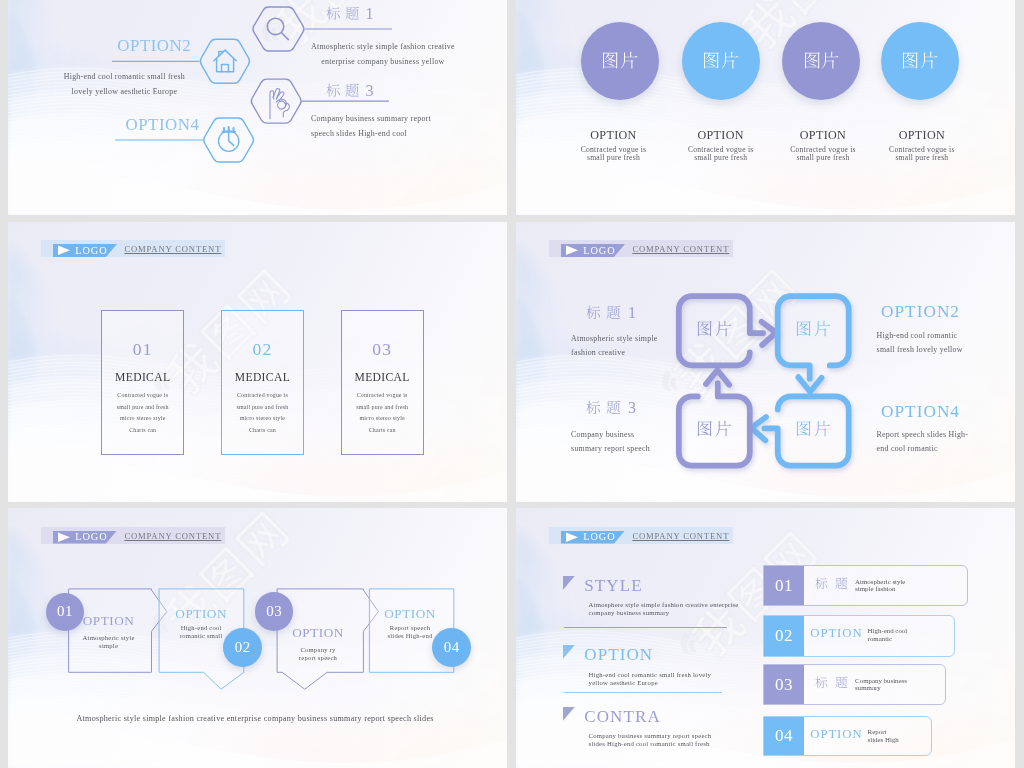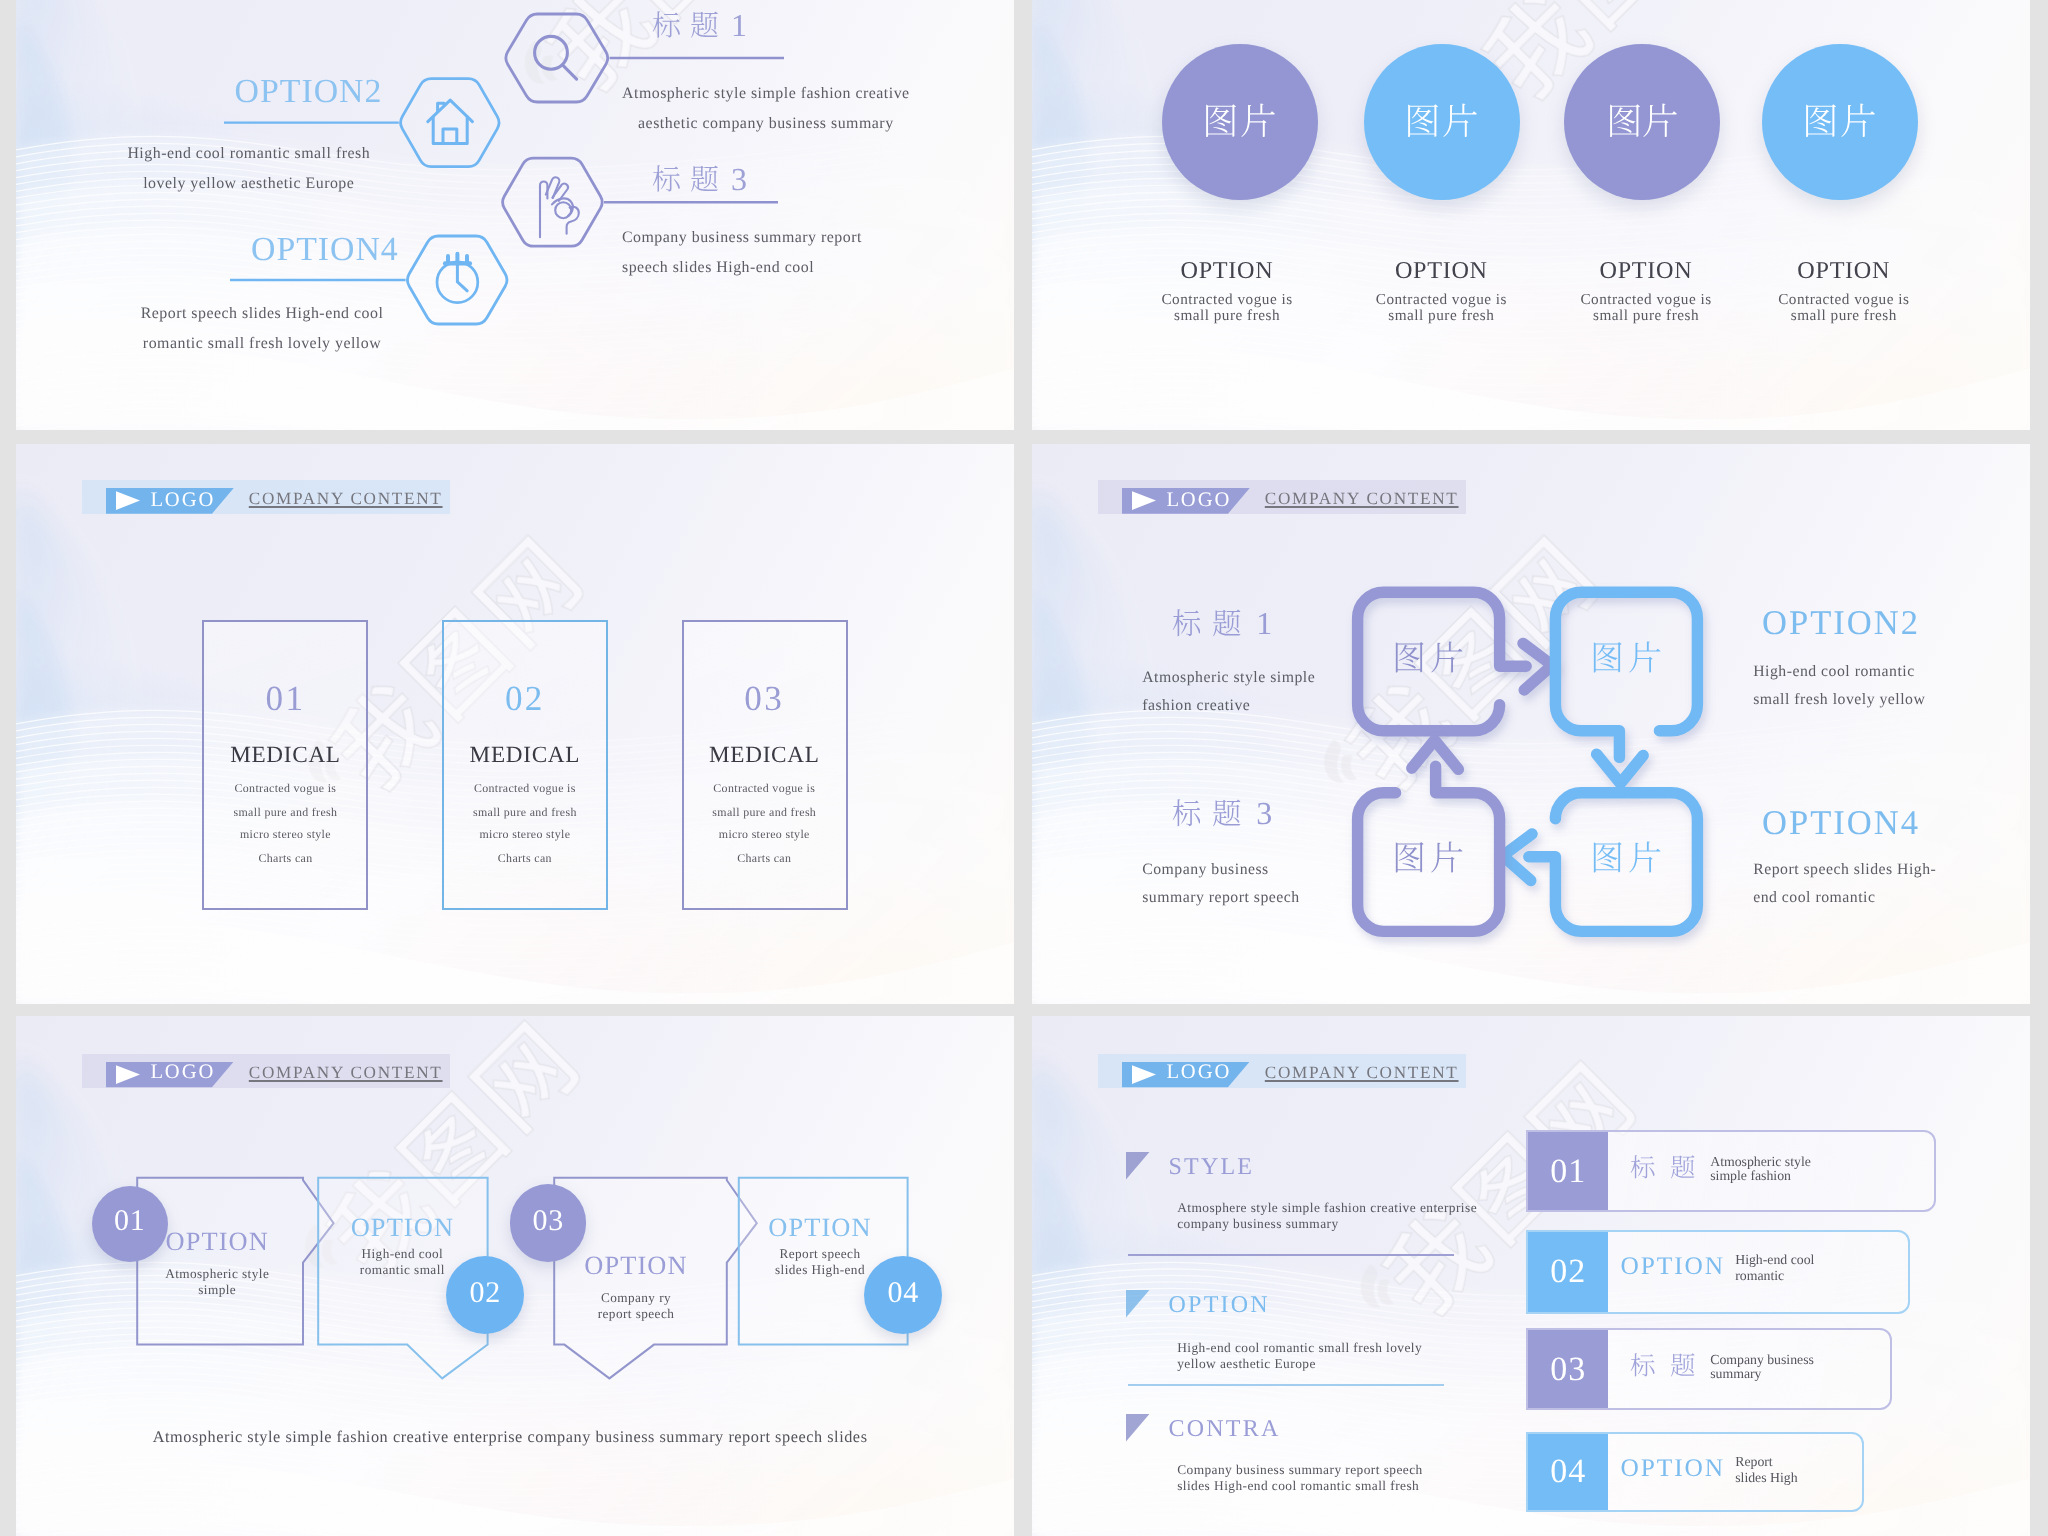--- a/index.html
+++ b/index.html
@@ -48,21 +48,21 @@
 .s4 .lt{font-size:13px;letter-spacing:1px;white-space:nowrap;}
 .s4 .lb{font-size:7.89px;line-height:14.4px;color:#5c5d65;letter-spacing:.25px;white-space:nowrap;}
 .s5 .bt{position:absolute;white-space:nowrap;font-size:13.2px;letter-spacing:.55px;}
 .s5 .bb{position:absolute;text-align:center;font-size:6.62px;line-height:8.1px;color:#55565e;letter-spacing:.22px;}
 .s5 .dot{position:absolute;border-radius:50%;display:flex;align-items:center;justify-content:center;
   color:#fff;font-size:15px;letter-spacing:.4px;box-shadow:0 3px 7px rgba(120,130,170,.25);}
 .s5 .foot{position:absolute;font-size:8.12px;line-height:13.7px;color:#53545b;letter-spacing:.28px;white-space:nowrap;}
 
 
 .s6 .sec{position:absolute;}
-.s6 .st{font-size:12px;letter-spacing:1.1px;white-space:nowrap;}
+.s6 .st{font-size:17px;letter-spacing:1.1px;white-space:nowrap;}
 .s6 .sb{font-size:6.70px;line-height:8.1px;color:#55565e;letter-spacing:.22px;white-space:nowrap;}
 .s6 .rule{position:absolute;height:0;border-top:1px solid;}
 .s6 .row{position:absolute;border:1px solid;border-radius:0 6px 6px 0;
   background:linear-gradient(100deg,rgba(255,255,255,.62),rgba(255,255,255,.16));}
 .s6 .rnum{position:absolute;display:flex;align-items:center;justify-content:center;color:#fff;font-size:17px;letter-spacing:.5px;}
 .s6 .rtt{position:absolute;font-size:12.7px;letter-spacing:.95px;white-space:nowrap;}
 .s6 .rbd{position:absolute;font-size:6.9px;line-height:7.8px;color:#54555d;white-space:nowrap;}
 
 </style>
 </head>
@@ -240,33 +240,29 @@
           </svg><span style="font-size:16.0px;margin-left:1px">1</span></div>
         <div class="ttl en" style="left:109.3px;top:36.4px;color:#8dc3f1;font-size:16.9px"><span>OPTION2</span></div>
         <div class="ttl" style="left:317.5px;top:81.5px;color:#9ea1d6;font-size:14.5px"><svg class="cjk" width="14.5" height="14.5" viewBox="0 0 1000 1000" style="vertical-align:-1.74px;margin-right:5px;">
             <path fill="#9ea1d6" d="M547 529 456 498C434 606 382 760 307 860L319 872C413 781 476 642 509 543C534 545 542 539 547 529ZM758 507 744 514C809 603 895 744 909 848C976 906 1017 726 758 507ZM826 88 784 139H417L425 169H876C889 169 899 164 901 153C872 124 826 88 826 88ZM878 320 836 373H359L367 403H617V863C617 877 612 882 595 882C575 882 478 874 478 874V890C520 895 546 902 560 912C572 921 578 937 580 952C659 943 671 910 671 865V403H930C944 403 953 398 956 387C926 358 878 320 878 320ZM326 219 284 273H243V83C268 79 276 69 278 54L190 45V273H45L53 303H173C147 457 100 612 25 733L40 746C106 664 155 570 190 468V953H202C221 953 243 941 243 931V426C276 468 312 527 321 573C379 619 428 496 243 404V303H378C392 303 401 298 404 287C373 258 326 219 326 219Z"></path>
           </svg><svg class="cjk" width="14.5" height="14.5" viewBox="0 0 1000 1000" style="vertical-align:-1.74px;margin-right:5px;">
             <path fill="#9ea1d6" d="M762 359 678 337C676 611 674 733 465 823L476 842C718 759 718 623 726 380C748 380 758 371 762 359ZM728 648 717 658C776 699 855 773 879 830C942 865 966 731 728 648ZM879 48 834 104H491L499 134H673C668 175 660 225 653 259H585L530 232V682H538C560 682 580 670 580 664V288H839V673H846C863 673 888 659 889 652V295C906 292 922 285 928 278L860 225L830 259H683C702 225 723 177 740 134H936C950 134 959 129 962 118C929 88 879 48 879 48ZM429 437 390 485H44L52 515H260V813C220 785 187 747 160 694C165 668 168 643 171 619C194 617 205 608 207 594L121 584C116 706 92 855 36 944L49 955C103 895 135 809 154 723C242 898 370 932 606 932C684 932 854 932 924 932C926 909 939 893 964 890V876C877 878 691 878 609 878C483 878 387 871 312 840V679H472C486 679 495 674 497 663C471 637 429 603 429 603L392 649H312V515H476C489 515 498 510 501 499C473 471 429 437 429 437ZM171 363V260H381V363ZM171 413V393H381V424H388C406 424 432 411 433 405V140C453 136 470 128 477 120L403 63L371 99H176L119 72V431H127C150 431 171 419 171 413ZM171 230V129H381V230Z"></path>
           </svg><span style="font-size:16.0px;margin-left:1px">3</span></div>
         <div class="ttl en" style="left:117.5px;top:115.2px;color:#8dc3f1;font-size:16.9px"><span>OPTION4</span></div>
         <div class="bd" style="left:303px;top:38.5px;text-align:center">
           <div>Atmospheric style simple fashion creative</div>
-          <div>aesthetic company business summary</div>
+          <div>enterprise company business yellow</div>
         </div>
         <div class="bd" style="left:36.4px;top:68.8px;width:160px;text-align:center">
           <div>High-end cool romantic small fresh</div>
           <div>lovely yellow aesthetic Europe</div>
         </div>
         <div class="bd" style="left:303px;top:110.5px;text-align:left">
           <div>Company business summary report</div>
           <div>speech slides High-end cool</div>
-        </div>
-        <div class="bd" style="left:43px;top:148.5px;width:160px;text-align:center">
-          <div>Report speech slides High-end cool</div>
-          <div>romantic small fresh lovely yellow</div>
         </div>
       </div>
     </div>
     <div class="panel s2" style="left:516px;top:0px;width:499px;height:215px">
       <div style="position:absolute;left:0;top:0px;width:499px;height:215px">
         <div style="position:absolute;left:0;top:-65px;width:499px;height:280px">
           <div class="pbg">
   <div class="g1"></div>
             <div class="g2"></div>
             <div class="g3"></div>

